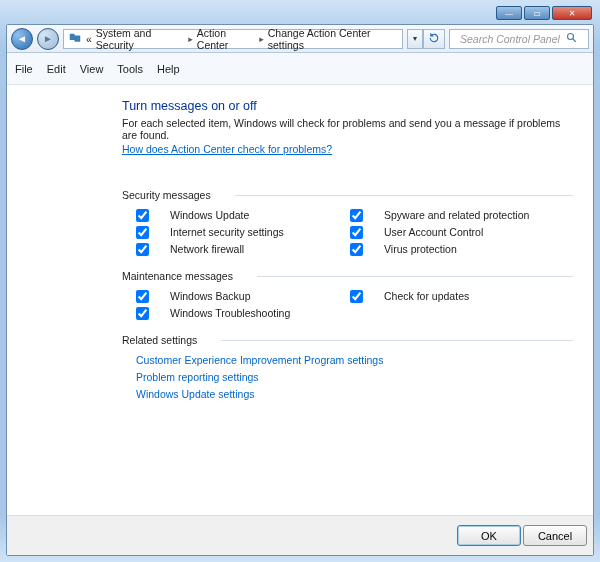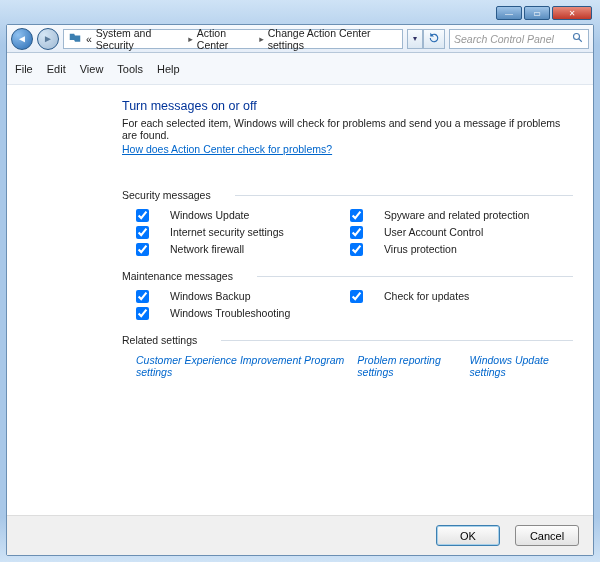--- a/index.html
+++ b/index.html
@@ -32,38 +32,38 @@
   
   .navrow{display:flex;align-items:center;height:28px;background:linear-gradient(#f6f9fd,#e6eef8);border-bottom:1px solid #b6c7d9;gap:4px;padding:0 4px;}
   .navbtn{width:22px;height:22px;border-radius:50%;background:radial-gradient(circle at 30% 30%,#8fc1f0,#2a6cb3);display:flex;align-items:center;justify-content:center;color:#fff;font-size:10px;border:1px solid #2a5a8a;}
   .navbtn.fwd{background:radial-gradient(circle at 30% 30%,#d5e6f5,#9fb9d3);color:#5a7a9a;}
   .locbar{flex:1;height:20px;border:1px solid #9fb7cf;background:#fff;display:flex;align-items:center;padding:0 4px;gap:4px;font-size:10.5px;color:#222;}
   .locflag{width:14px;height:14px;display:inline-block;color:#5a8dbf;}
   .crumbarrow{color:#555;font-size:9px;}
   .locdrop{display:flex;align-items:center;gap:0;}
   .dropbtn{width:16px;height:20px;border:1px solid #9fb7cf;background:linear-gradient(#f7fbff,#dce8f3);display:flex;align-items:center;justify-content:center;font-size:8px;color:#336;}
   .refreshbtn{width:22px;height:20px;border:1px solid #9fb7cf;background:linear-gradient(#f7fbff,#dce8f3);display:flex;align-items:center;justify-content:center;color:#2a6cb3;}
-  .searchbox{width:140px;height:20px;border:1px solid #9fb7cf;background:#fff;display:flex;align-items:center;padding:0 4px;gap:4px;color:#999;font-style:italic;font-size:10.5px;}
+  .searchbox{width:140px;height:20px;border:1px solid #9fb7cf;background:#fff;display:flex;align-items:center;padding:0 10px;gap:4px;color:#999;font-style:italic;font-size:10.5px;}
   
   .menurow{height:32px;display:flex;align-items:center;gap:14px;padding:0 8px;font-size:11px;color:#222;background:#f5f8fc;border-bottom:1px solid #e0e7ef;}
   .menuitem{cursor:default;}
   
   .content{flex:1;overflow:auto;padding:14px 20px 0 115px;}
   h1.page-title{font-size:12.5px;color:#003399;font-weight:normal;margin:0 0 4px;}
   .intro{font-size:10.5px;color:#222;margin:0 0 2px;}
   .helplink{font-size:10.5px;color:#0066cc;text-decoration:underline;cursor:pointer;margin-bottom:28px;display:inline-block;}
   .section-hd{display:flex;align-items:center;gap:24px;margin:6px 0 8px;font-size:10.5px;color:#222;}
   .section-hd .line{flex:1;height:1px;background:#d5dde6;}
   .checkgrid{display:grid;grid-template-columns: 200px 200px;gap:4px 14px;padding-left:14px;margin-bottom:14px;}
   .checkrow{display:flex;gap:21px;font-size:10.5px;color:#222;}
   .checkrow input{margin:0;width:13px;height:13px;}
-  .linklist{padding-left:14px;display:flex;flex-direction:row;gap:5px;margin-top:6px;font-style:italic;}
+  .linklist{padding-left:14px;display:flex;flex-direction:column;gap:5px;margin-top:6px;}
   .linkitem{color:#0066cc;font-size:10.5px;cursor:pointer;}
   
-  .btnbar{height:40px;background:#f0f0f0;border-top:1px solid #ddd;display:flex;align-items:center;justify-content:flex-end;padding:0 14px;gap:15px;}
+  .btnbar{height:40px;background:#f0f0f0;border-top:1px solid #ddd;display:flex;align-items:center;justify-content:flex-end;padding:0 6px;gap:2px;}
   .btn{min-width:64px;height:21px;font-size:11px;border:1px solid #8a8a8a;background:linear-gradient(#fdfdfd,#e3e3e3);border-radius:3px;display:flex;align-items:center;justify-content:center;cursor:default;}
   .btn.default{border:1px solid #3c7fb1;box-shadow:0 0 0 1px #a6d0ea inset;}
 </style>
 </head>
 <body>
 
 <div class="frame">
   <div class="titlebar">
     <div class="winbtn min">—</div>
     <div class="winbtn max">▭</div>

